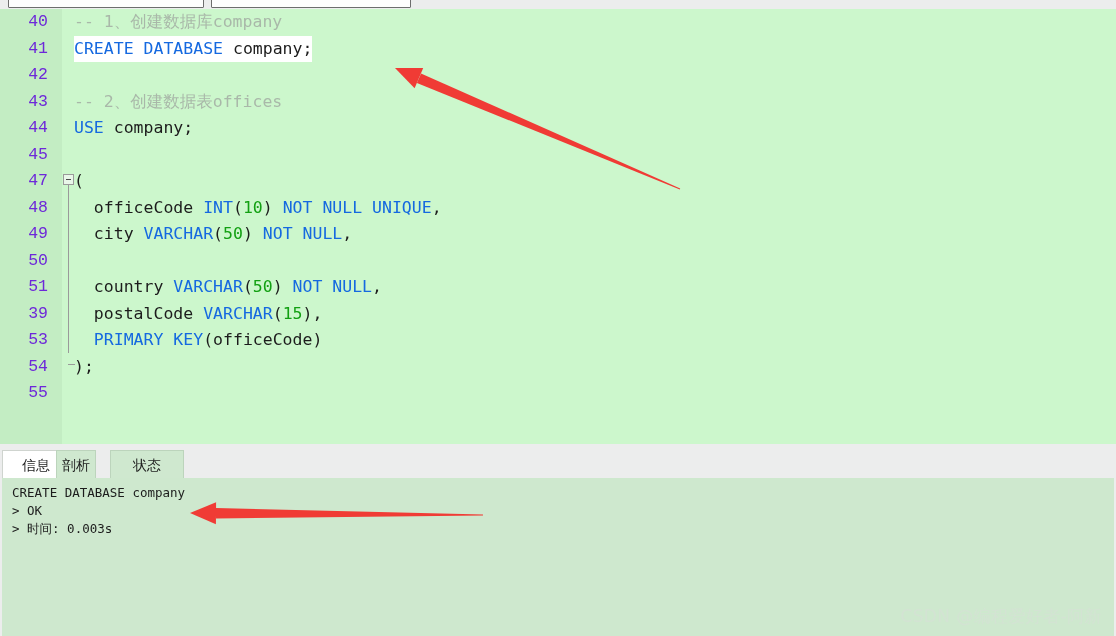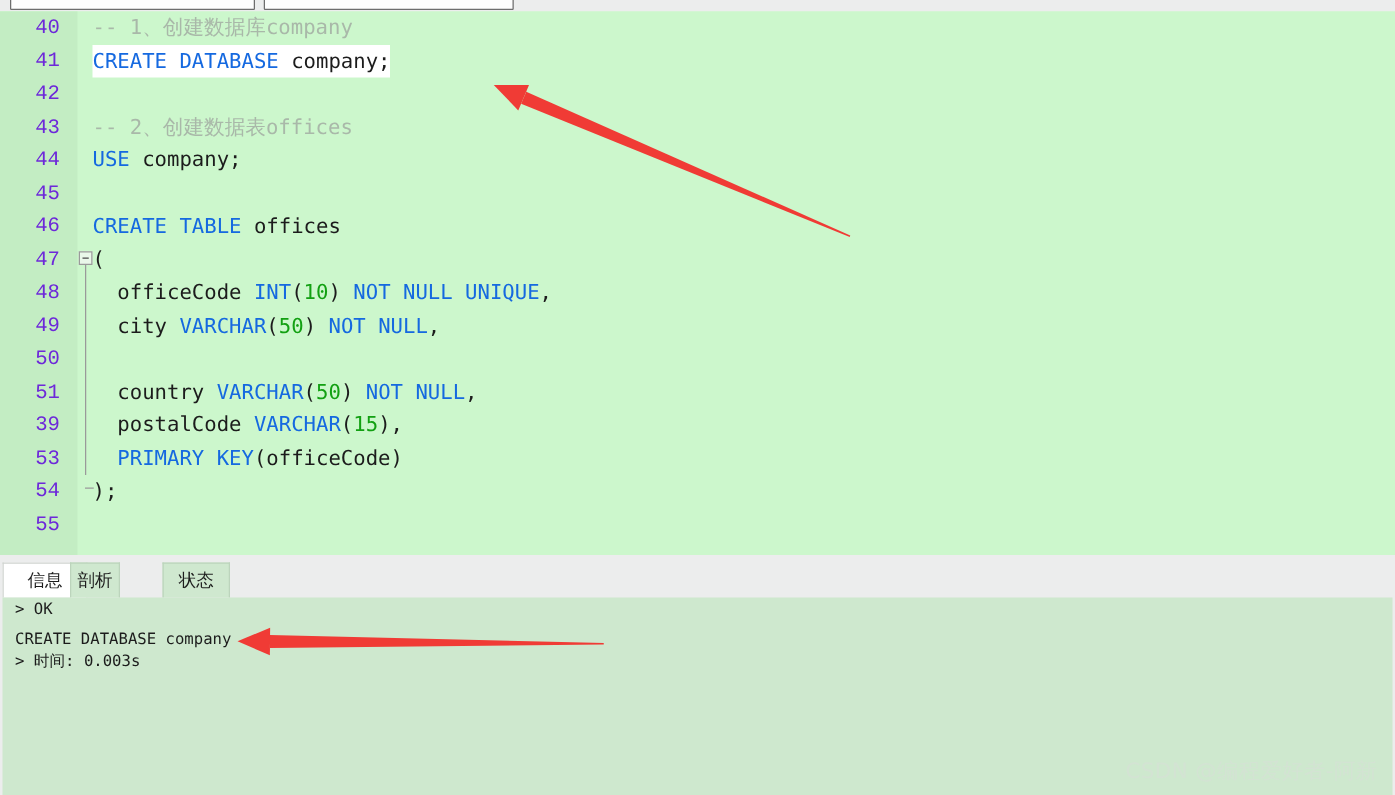--- a/index.html
+++ b/index.html
@@ -70,21 +70,21 @@
   .tab{
     position:absolute;top:0;height:28px;line-height:28px;
     font-size:14px;color:#1d1d1d;text-align:center;
     box-sizing:border-box;border:1px solid #cfd4cf;border-bottom:none;
     cursor:default;
   }
   .tab.active{background:#ffffff;border-color:#cfd4cf;}
   .tab.inactive{background:#cfe8cf;border-color:#bcd4bc;}
   #tab-0{left:2px;width:68px;}
   #tab-1{left:56px;width:40px;}
-  #tab-2{left:110px;width:54px;margin-left:20px;}
+  #tab-2{left:110px;width:74px;}
 
   #out-body{
     position:absolute;left:2px;top:28px;width:1112px;height:158px;
     background:#cee8ce;
   }
   .out-line{
     font-family:"DejaVu Sans Mono","Liberation Mono",monospace;
     font-size:12.5px;color:#1c1c1c;white-space:pre;
     padding-left:10px;line-height:18px;
   }
@@ -111,21 +111,20 @@
 
 <div id="editor" style="background: rgb(204, 247, 204);">
   <div id="gutter" style="background: rgb(195, 237, 195);"></div>
   <div id="code-area">
       <div class="line"><span class="lno">40</span><span class="ltext"><span class="cm">-- 1、创建数据库company</span></span></div>
       <div class="line"><span class="lno">41</span><span class="ltext sel" style="background: #ffffff;"><span class="kw">CREATE DATABASE </span><span class="pl">company;</span></span></div>
       <div class="line"><span class="lno">42</span><span class="ltext"></span></div>
       <div class="line"><span class="lno">43</span><span class="ltext"><span class="cm">-- 2、创建数据表offices</span></span></div>
       <div class="line"><span class="lno">44</span><span class="ltext"><span class="kw">USE </span><span class="pl">company;</span></span></div>
       <div class="line"><span class="lno">45</span><span class="ltext"></span></div>
-      <div class="line"><span class="lno">46</span><span class="ltext"><span class="kw">CREATE TABLE </span><span class="pl">offices</span></span></div>
       <div class="line"><span class="lno">47</span><span class="fold-box"></span><span class="fold-line"></span><span class="ltext"><span class="pl">(</span></span></div>
       <div class="line"><span class="lno">48</span><span class="ltext"><span class="pl">  officeCode </span><span class="kw">INT</span><span class="pl">(</span><span class="num">10</span><span class="pl">) </span><span class="kw">NOT NULL UNIQUE</span><span class="pl">,</span></span></div>
       <div class="line"><span class="lno">49</span><span class="ltext"><span class="pl">  city </span><span class="kw">VARCHAR</span><span class="pl">(</span><span class="num">50</span><span class="pl">) </span><span class="kw">NOT NULL</span><span class="pl">,</span></span></div>
       <div class="line"><span class="lno">50</span></div>
       <div class="line"><span class="lno">51</span><span class="ltext"><span class="pl">  country </span><span class="kw">VARCHAR</span><span class="pl">(</span><span class="num">50</span><span class="pl">) </span><span class="kw">NOT NULL</span><span class="pl">,</span></span></div>
       <div class="line"><span class="lno">39</span><span class="ltext"><span class="pl">  postalCode </span><span class="kw">VARCHAR</span><span class="pl">(</span><span class="num">15</span><span class="pl">),</span></span></div>
       <div class="line"><span class="lno">53</span><span class="ltext"><span class="kw">  PRIMARY KEY</span><span class="pl">(officeCode)</span></span></div>
       <div class="line"><span class="lno">54</span><span class="fold-end"></span><span class="ltext"><span class="pl">);</span></span></div>
       <div class="line"><span class="lno">55</span><span class="ltext"></span></div>
     </div>
@@ -133,22 +132,22 @@
 
 <div id="divider"></div>
 
 <div id="output-panel">
   <div id="tabbar">
     <div id="tab-0" class="tab active">信息</div>
     <div id="tab-1" class="tab inactive">剖析</div>
     <div id="tab-2" class="tab inactive">状态</div>
   </div>
   <div id="out-body">
+    <div id="out-line-0" class="out-line">CREATE DATABASE company</div>
     <div class="out-line">&gt; OK</div>
-    <div id="out-line-0" class="out-line">CREATE DATABASE company</div>
     <div class="out-line">&gt; 时间: 0.003s</div>
   </div>
 </div>
 
 <div id="watermark" style="color: rgb(211, 227, 211);">CSDN @编程爱好者-阿新</div>
 
 <svg id="arrows" width="1116" height="636" viewBox="0 0 1116 636">
     <polygon points="680.2,188.4 421.0,73.4 416.9,82.9 679.8,189.6" fill="#f03b35"></polygon>
     <polygon points="395.0,68.0 423.2,68.0 414.6,88.3" fill="#f03b35"></polygon>
     <polygon points="483.0,514.4 216.0,508.0 216.0,518.4 483.0,515.6" fill="#f03b35"></polygon>

